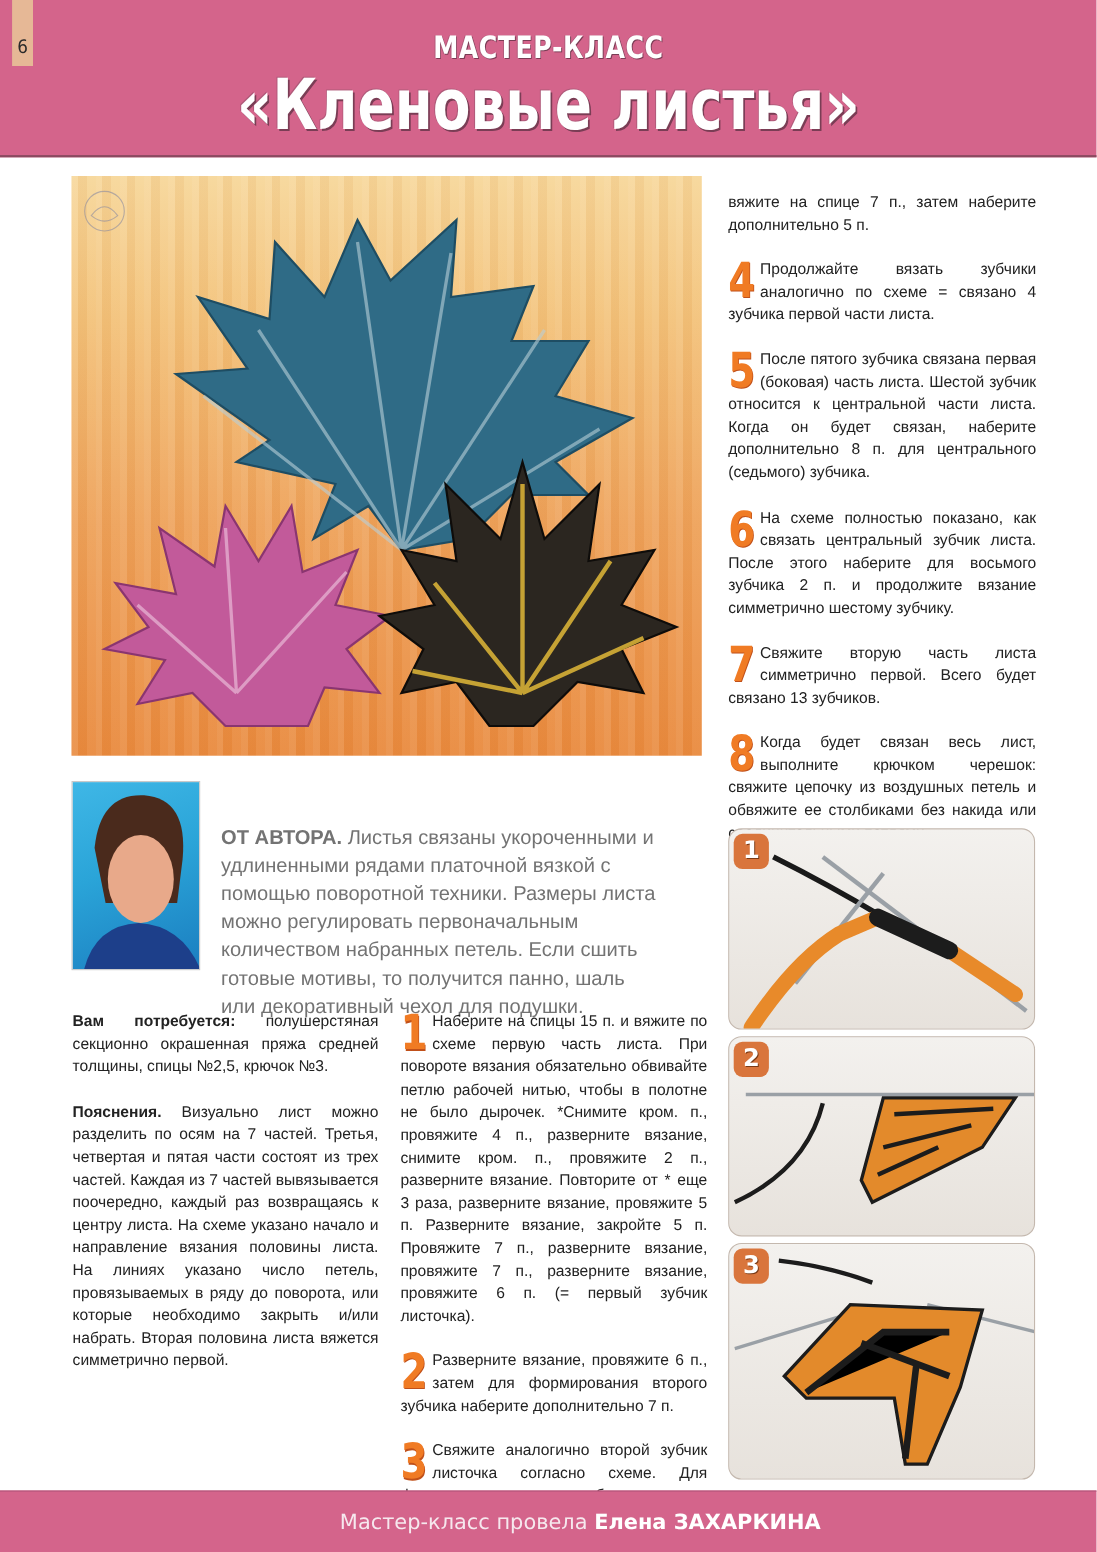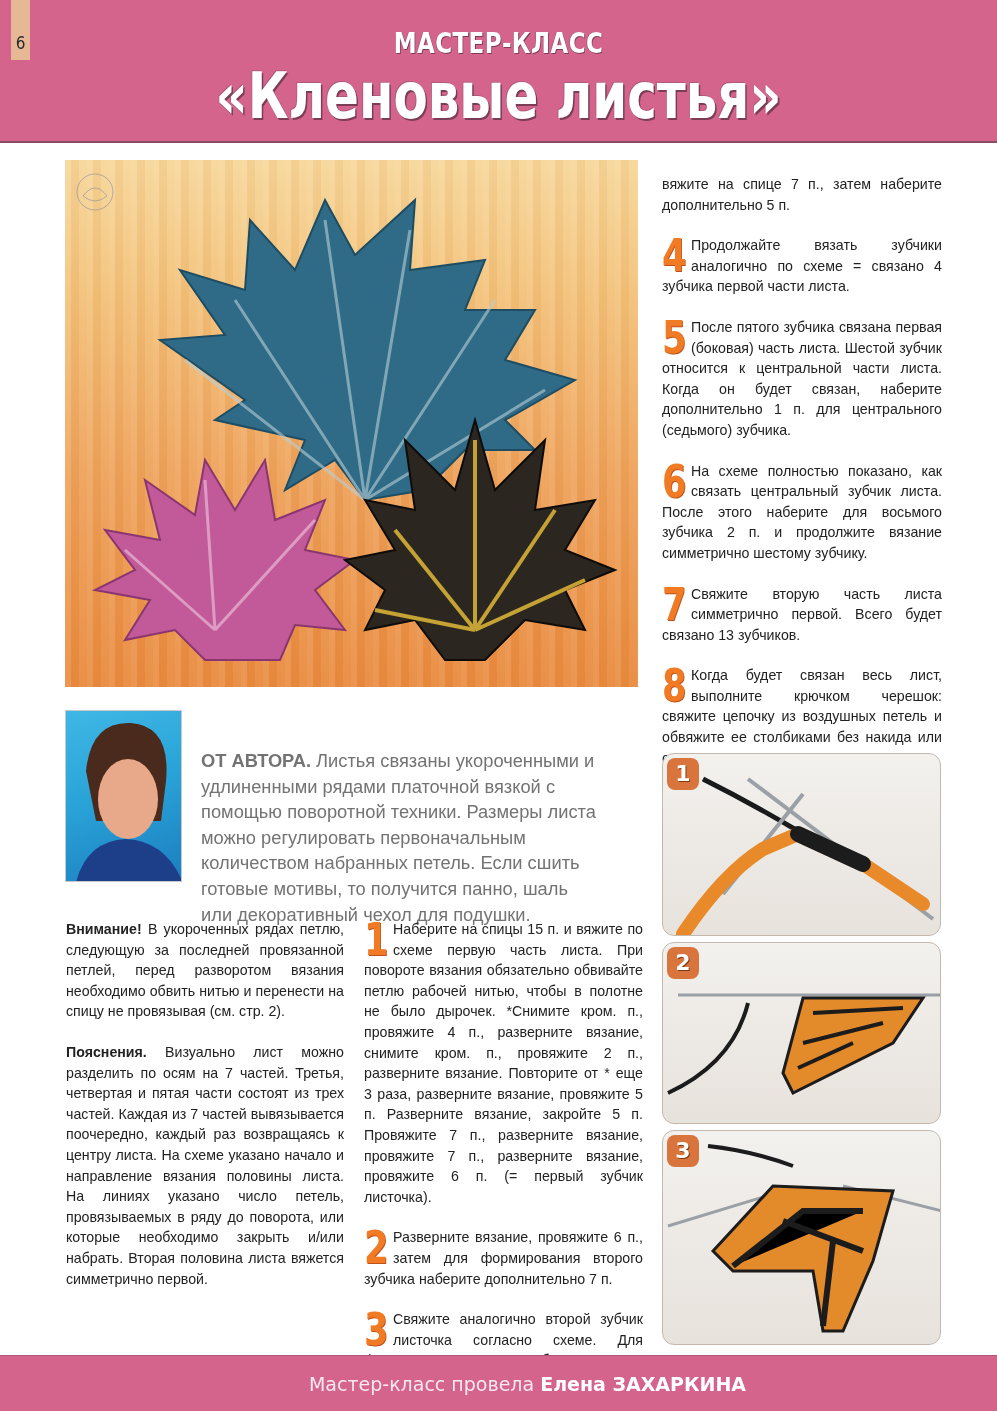--- a/index.html
+++ b/index.html
@@ -84,21 +84,21 @@
     <path d="M20 60 Q25 10 65 12 Q105 15 100 70 L95 110 L30 110 Z" fill="#4a2a1c"></path>
     <ellipse cx="62" cy="88" rx="30" ry="40" fill="#e8a98a"></ellipse>
     <path d="M10 172 Q20 130 60 128 Q100 130 117 172 Z" fill="#1d3f8a"></path>
   </svg>
 </div>
 <div class="author-text">
   <b>ОТ АВТОРА.</b><span> Листья связаны укороченными и удлиненными рядами платочной вязкой с помощью поворотной техники. Размеры листа можно регулировать первоначальным количеством набранных петель. Если сшить готовые мотивы, то получится панно, шаль или декоративный чехол для подушки.</span>
 </div>
 
 <div class="col col-left">
-  <p><b>Внимание!</b><span> В укороченных рядах петлю, следующую за последней провязанной петлей, перед разворотом вязания необходимо обвить нитью и перенести на спицу не провязывая (см. стр. 2).</span></p>
+  <p><b>Вам потребуется:</b><span> полушерстяная секционно окрашенная пряжа средней толщины, спицы №2,5, крючок №3.</span></p>
   <p><b>Пояснения.</b><span> Визуально лист можно разделить по осям на 7 частей. Третья, четвертая и пятая части состоят из трех частей. Каждая из 7 частей вывязывается поочередно, каждый раз возвращаясь к центру листа. На схеме указано начало и направление вязания половины листа. На линиях указано число петель, провязываемых в ряду до поворота, или которые необходимо закрыть и/или набрать. Вторая половина листа вяжется симметрично первой.</span></p>
 </div>
 
 <div class="col col-mid">
   <div class="step">
     <span class="step-num">1</span>
     <span class="step-text">Наберите на спицы 15 п. и вяжите по схеме первую часть листа. При повороте вязания обязательно обвивайте петлю рабочей нитью, чтобы в полотне не было дырочек. *Снимите кром. п., провяжите 4 п., разверните вязание, снимите кром. п., провяжите 2 п., разверните вязание. Повторите от * еще 3 раза, разверните вязание, провяжите 5 п. Разверните вязание, закройте 5 п. Провяжите 7 п., разверните вязание, провяжите 7 п., разверните вязание, провяжите 6 п. (= первый зубчик листочка).</span>
   </div>
   <div class="step">
     <span class="step-num">2</span>
@@ -111,21 +111,21 @@
 </div>
 
 <div class="col col-right">
   <p>вяжите на спице 7 п., затем наберите дополнительно 5 п.</p>
   <div class="step">
     <span class="step-num">4</span>
     <span class="step-text">Продолжайте вязать зубчики аналогично по схеме = связано 4 зубчика первой части листа.</span>
   </div>
   <div class="step">
     <span class="step-num">5</span>
-    <span class="step-text">После пятого зубчика связана первая (боковая) часть листа. Шестой зубчик относится к центральной части листа. Когда он будет связан, наберите дополнительно 1 п. для центрального (седьмого) зубчика.</span>
+    <span class="step-text">После пятого зубчика связана первая (боковая) часть листа. Шестой зубчик относится к центральной части листа. Когда он будет связан, наберите дополнительно 8 п. для центрального (седьмого) зубчика.</span>
   </div>
   <div class="step">
     <span class="step-num">6</span>
     <span class="step-text">На схеме полностью показано, как связать центральный зубчик листа. После этого наберите для восьмого зубчика 2 п. и продолжите вязание симметрично шестому зубчику.</span>
   </div>
   <div class="step">
     <span class="step-num">7</span>
     <span class="step-text">Свяжите вторую часть листа симметрично первой. Всего будет связано 13 зубчиков.</span>
   </div>
   <div class="step">

